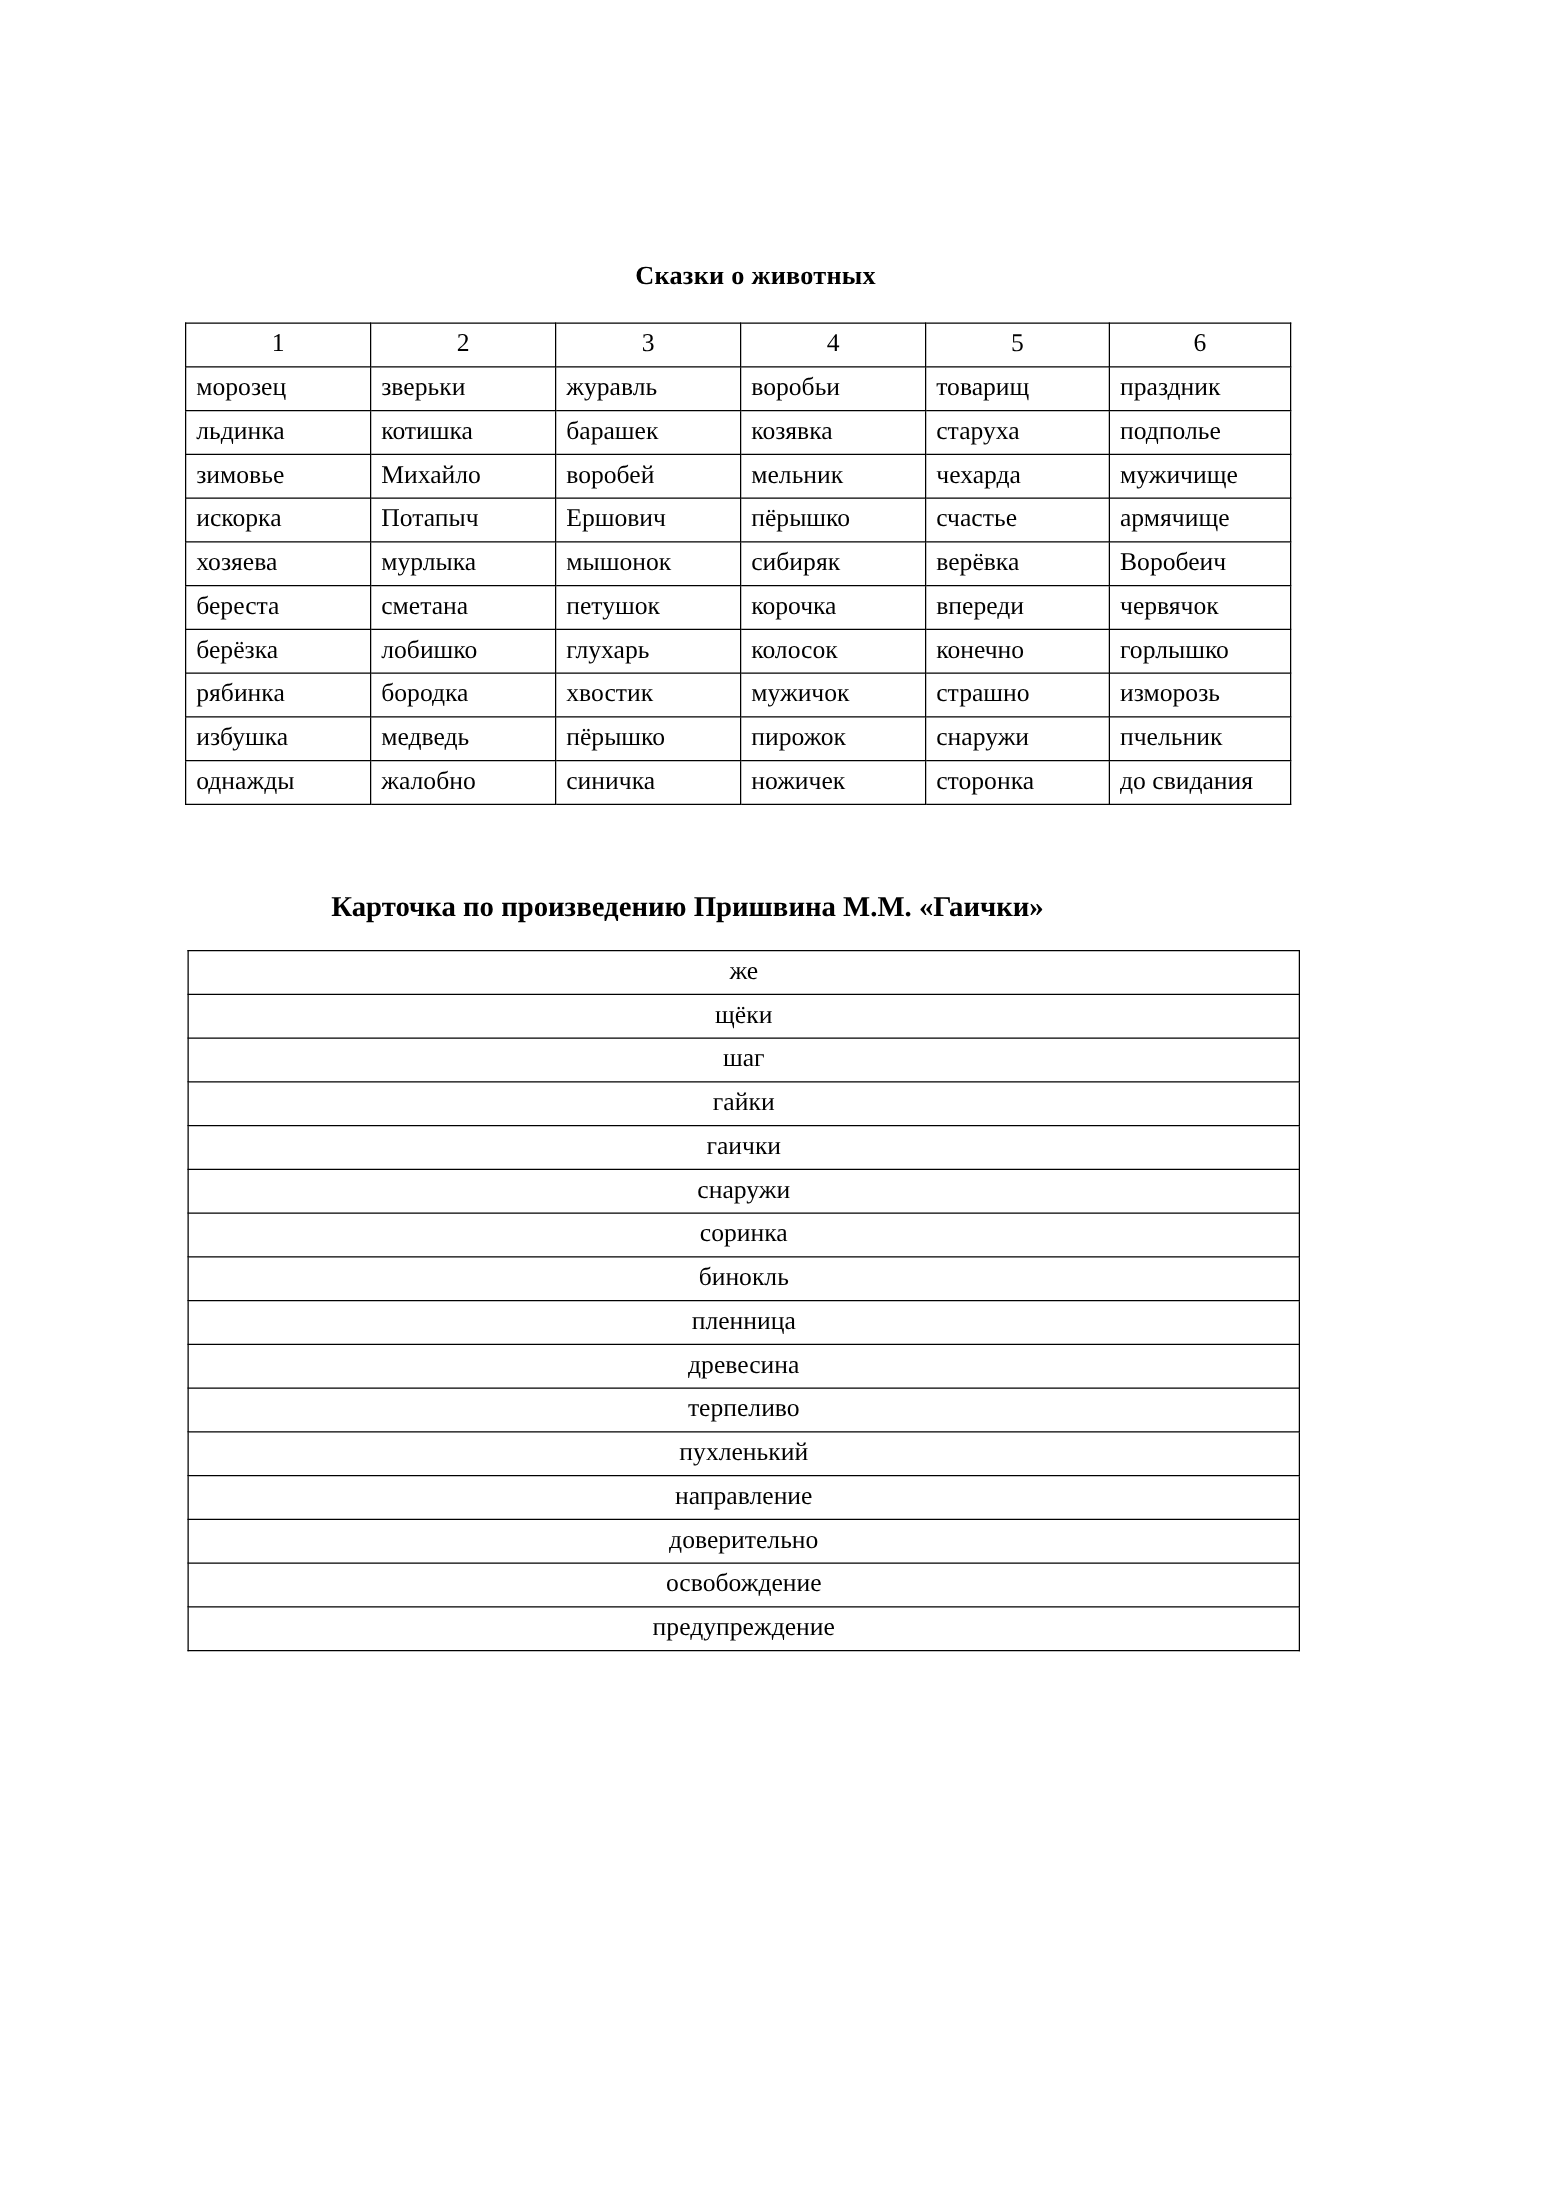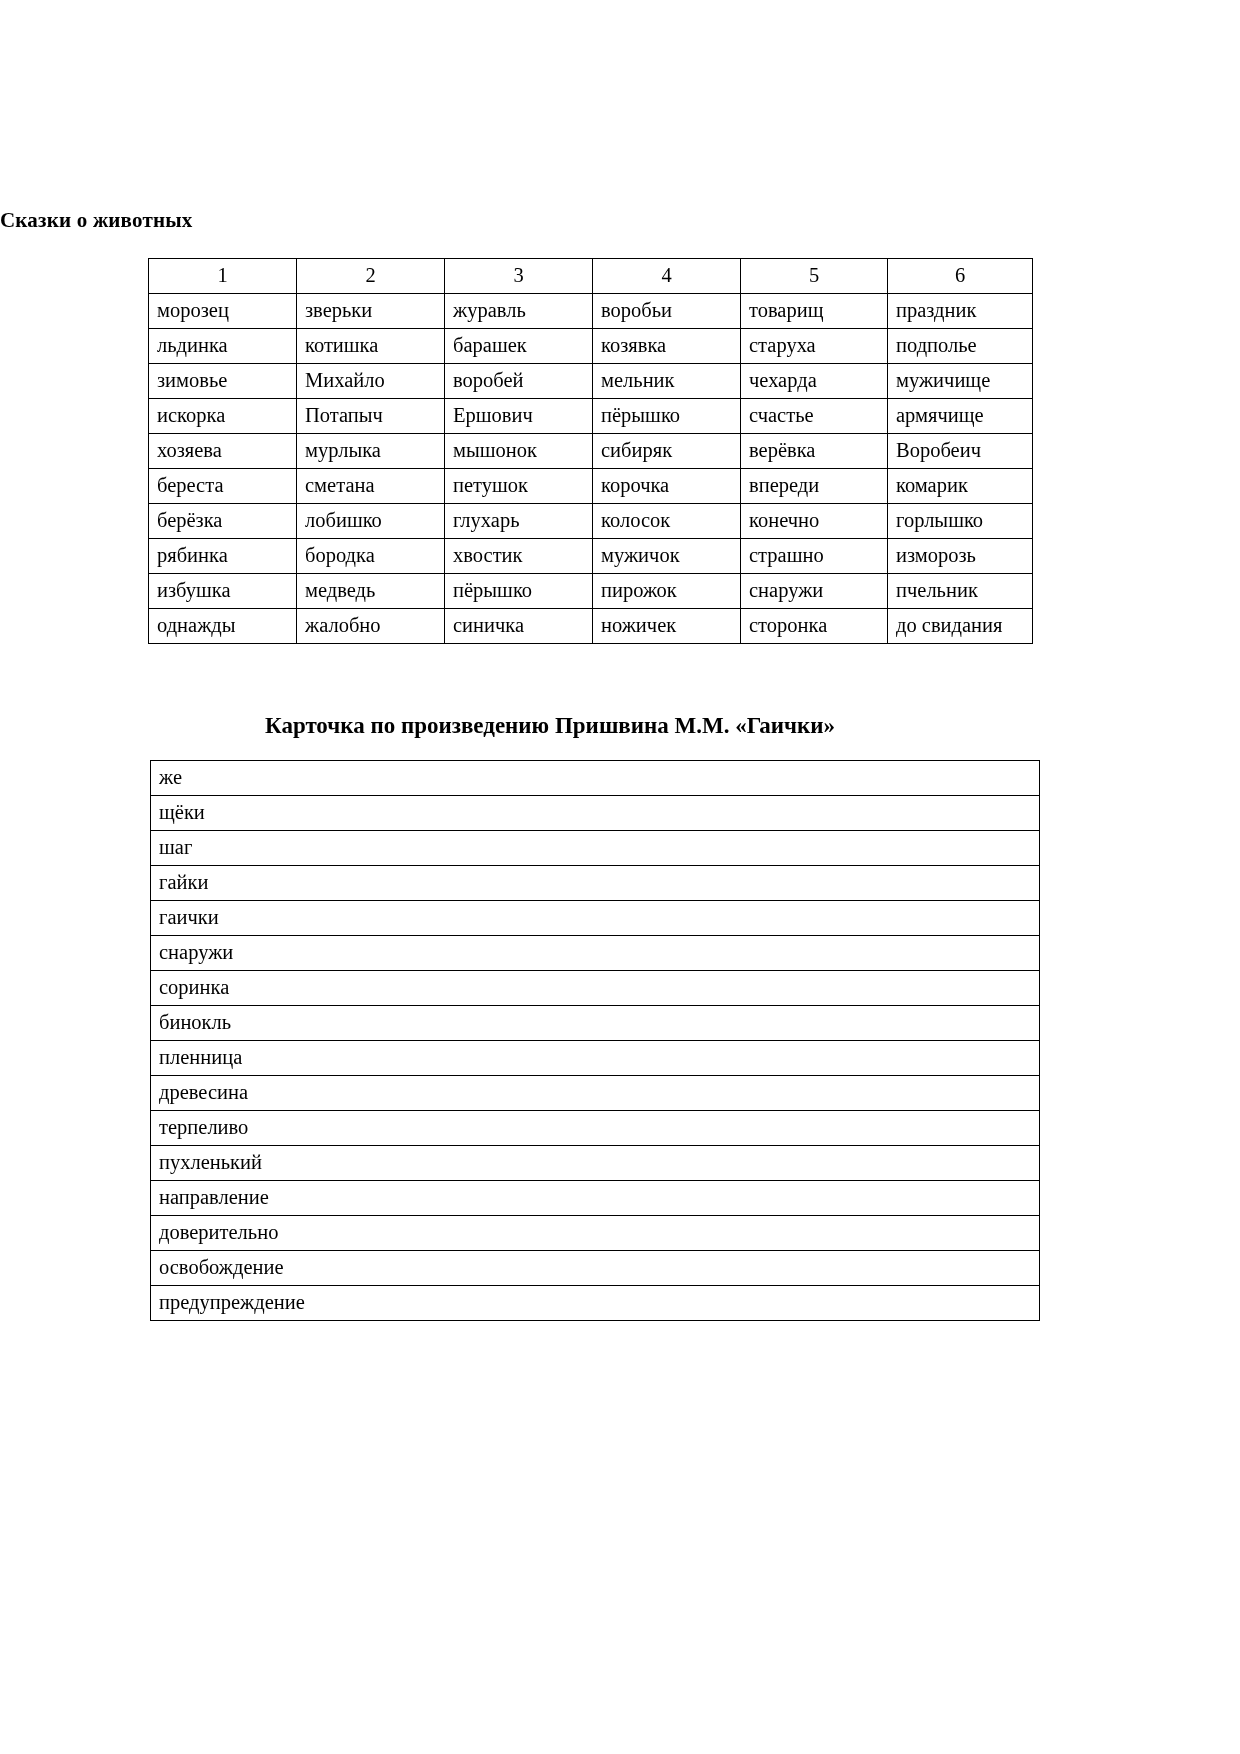--- a/index.html
+++ b/index.html
@@ -21,21 +21,21 @@
     padding: 0;
     position: relative;
   }
 
   
   .title-1 {
     position: absolute;
     top: 208px;
     left: 0;
     width: 1209px;
-    text-align: left;
+    text-align: center;
     font-weight: bold;
     font-size: 21px;
     letter-spacing: 0.2px;
   }
   .table-wrap-1 {
     position: absolute;
     top: 258px;
     left: 148px;
     width: 884px;
   }
@@ -85,20 +85,21 @@
     border-collapse: collapse;
     table-layout: fixed;
     width: 890px;
   }
   table.cards td {
     border: 1px solid #000000;
     font-size: 20.5px;
     line-height: 1.0;
     padding: 5px 8px 6px 8px;
     height: 23px;
+    text-align: center;
     white-space: nowrap;
   }
 </style>
 </head>
 <body>
 
 <div class="page">
 
   <div class="title-1">Сказки о животных</div>
 
@@ -162,21 +163,21 @@
           <td>сибиряк</td>
           <td>верёвка</td>
           <td>Воробеич</td>
         </tr>
         <tr>
           <td>береста</td>
           <td>сметана</td>
           <td>петушок</td>
           <td>корочка</td>
           <td>впереди</td>
-          <td>комарик</td>
+          <td>червячок</td>
         </tr>
         <tr>
           <td>берёзка</td>
           <td>лобишко</td>
           <td>глухарь</td>
           <td>колосок</td>
           <td>конечно</td>
           <td>горлышко</td>
         </tr>
         <tr>

